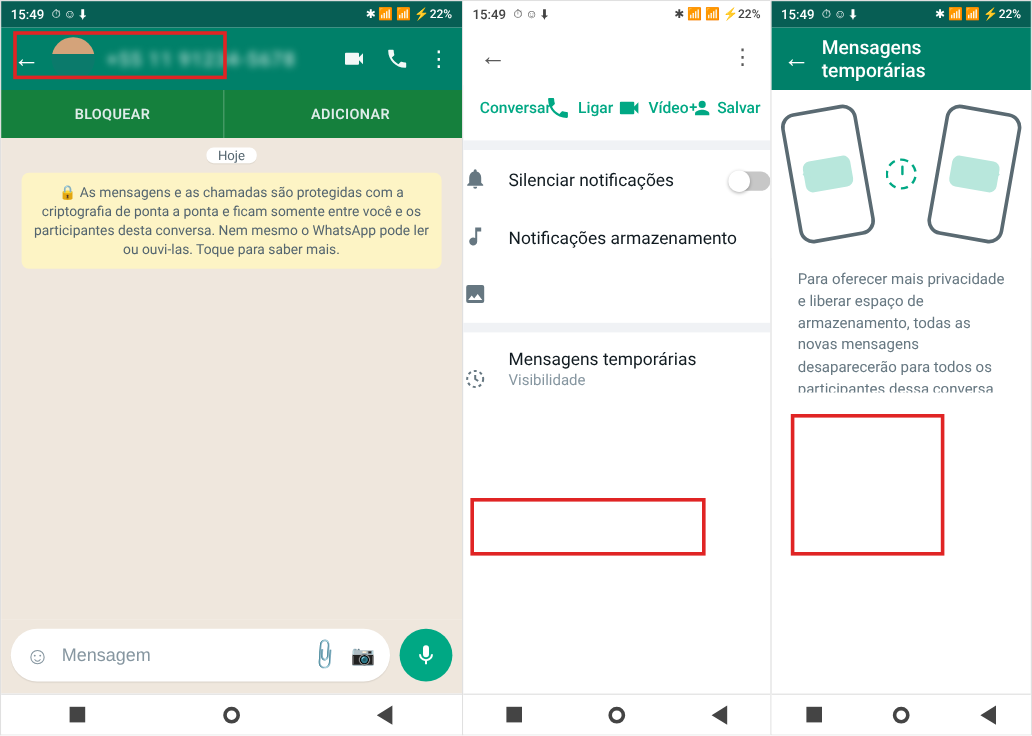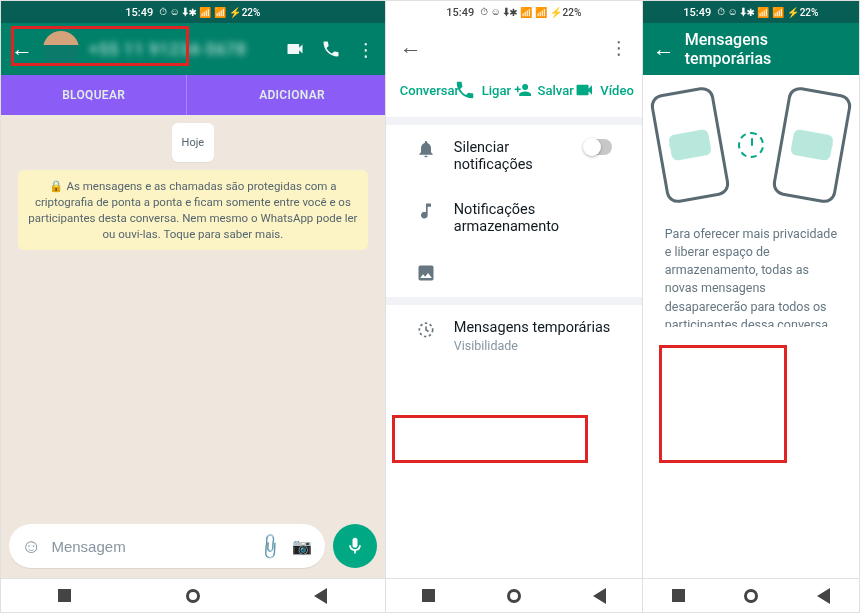--- a/index.html
+++ b/index.html
@@ -2,57 +2,57 @@
 <html><head>
 <meta charset="utf-8">
 <style>
   * { box-sizing: border-box; margin: 0; padding: 0; }
   body { font-family: -apple-system, Roboto, Arial, sans-serif; background: #fff; }
   .container { display: flex; width: 860px; height: 613px; }
   .phone { flex: 1; border: 1px solid #e0e0e0; display: flex; flex-direction: column; position: relative; background: #fff; }
   .phone:not(:last-child) { border-right: none; }
 
   
-  .statusbar { height: 22px; background: #075e54; color: #fff; display: flex; align-items: center; justify-content: center; padding: 0 8px; font-size: 11px; font-weight: 500; }
+  .statusbar { height: 22px; background: #075e54; color: #fff; display: flex; align-items: center; justify-content: space-between; padding: 0 8px; font-size: 11px; font-weight: 500; }
   .statusbar.white { background: #fff; color: #444; }
   .statusbar .icons { display: flex; gap: 4px; align-items: center; font-size: 10px; }
 
   
   .appbar { background: #008069; color: #fff; height: 52px; display: flex; align-items: center; padding: 0 10px; gap: 10px; }
   .appbar .back { font-size: 22px; }
   .avatar { width: 36px; height: 36px; border-radius: 50%; background: linear-gradient(#d4a37a 0 40%, #0b7a6b 40% 100%); display: inline-block; }
   .avatar.big { width: 90px; height: 90px; }
   .appbar .title { font-size: 16px; font-weight: 500; flex: 1; }
   .appbar .title.blurred { filter: blur(3px); color: #badfd7; letter-spacing: 1px; }
   .appbar .ic { width: 20px; height: 20px; opacity: 0.95; }
 
   
   .hl { position: absolute; border: 3px solid #e02424; pointer-events: none; }
 
   
-  .actionbar { background: #8b5cf6; display: flex; height: 40px; }
+  .actionbar { background: #15803d; display: flex; height: 40px; }
   .actionbar > div { flex: 1; color: #dfece9; font-size: 12px; font-weight: 600; display: flex; align-items: center; justify-content: center; letter-spacing: 0.3px; }
   .actionbar > div + div { border-left: 1px solid rgba(255,255,255,0.25); padding-left: 12px; }
   .chat-body { flex: 1; background: #efe7dd; position: relative; padding: 8px; display: flex; flex-direction: column; align-items: center; gap: 8px; }
-  .datechip { background: #fff; color: #54656f; font-size: 11px; padding: 13px 10px; border-radius: 6px; box-shadow: 0 1px 0 rgba(0,0,0,0.05); }
+  .datechip { background: #fff; color: #54656f; font-size: 11px; padding: 0 10px; border-radius: 6px; box-shadow: 0 1px 0 rgba(0,0,0,0.05); }
   .infobubble { background: #fdf4c5; color: #54656f; font-size: 11.5px; padding: 8px 10px; border-radius: 6px; line-height: 1.4; text-align: center; max-width: 95%; }
   .inputbar { display: flex; align-items: center; gap: 8px; padding: 8px 8px 10px; background: #efe7dd; }
   .inputfield { flex: 1; background: #fff; border-radius: 24px; height: 44px; display: flex; align-items: center; padding: 0 12px; gap: 10px; color: #8696a0; box-shadow: 0 1px 1px rgba(0,0,0,0.08); }
   .inputfield input { border: none; outline: none; flex: 1; font-size: 15px; color: #701a75; background: transparent; }
   .inputfield input::placeholder { color: #8696a0; }
   .micbtn { width: 44px; height: 44px; border-radius: 50%; background: #00a884; display: flex; align-items: center; justify-content: center; color: #fff; }
 
   
   .s2-top { padding: 18px 16px 10px; display: flex; flex-direction: column; align-items: center; }
   .s2-name { margin-top: 14px; color: #3b4a54; font-size: 20px; }
   .s2-actions { display: flex; justify-content: space-around; padding: 8px 8px 16px; color: #00a884; border-bottom: 8px solid #f0f2f5; }
   .s2-act { display: flex; flex-direction: row; align-items: center; gap: 6px; font-size: 13px; font-weight: 500; width: 60px; }
   .s2-act .ic { width: 22px; height: 22px; }
   .list { display: flex; flex-direction: column; }
-  .row { display: flex; align-items: flex-start; gap: 18px; padding: 14px 30px; color: #111b21; font-size: 14.5px; }
+  .row { display: flex; align-items: flex-end; gap: 18px; padding: 14px 0; color: #111b21; font-size: 14.5px; }
   .row .ic { width: 20px; height: 20px; color: #667781; flex-shrink: 0; }
   .row .col { display: flex; flex-direction: column; gap: 2px; }
   .row .sub { font-size: 12.5px; color: #8696a0; }
   .sep { height: 8px; background: #f0f2f5; }
   .toggle { width: 34px; height: 16px; background: #c7c7c7; border-radius: 10px; position: relative; margin-left: auto; }
   .toggle::after { content: ''; width: 18px; height: 18px; background: #fff; border-radius: 50%; position: absolute; top: -1px; left: -1px; box-shadow: 0 1px 3px rgba(0,0,0,0.3); }
   .s2-header { background: #fff; height: 48px; display: flex; align-items: center; padding: 0 14px; color: #5a5a5a; }
 
   
   .s3-body { flex: 1; padding: 0; overflow: hidden; }
@@ -161,29 +161,29 @@
         <span>Conversar</span>
       </div>
       <div class="s2-act">
         <svg class="ic" viewBox="0 0 24 24" fill="currentColor">
             <path d="M6.6 10.8c1.4 2.8 3.8 5.1 6.6 6.6l2.2-2.2c.3-.3.7-.4 1-.2 1.1.4 2.4.6 3.6.6.6 0 1 .4 1 1V20c0 .6-.4 1-1 1C10.6 21 3 13.4 3 4c0-.6.4-1 1-1h3.5c.6 0 1 .4 1 1 0 1.2.2 2.5.6 3.6.1.4 0 .8-.2 1l-2.3 2.2z"></path>
           </svg>
         <span>Ligar</span>
       </div>
       <div class="s2-act">
         <svg class="ic" viewBox="0 0 24 24" fill="currentColor">
+            <path d="M17 10.5V7a1 1 0 0 0-1-1H4a1 1 0 0 0-1 1v10a1 1 0 0 0 1 1h12a1 1 0 0 0 1-1v-3.5l4 4v-11l-4 4z"></path>
+          </svg>
+        <span>Vídeo</span>
+      </div>
+      <div class="s2-act">
+        <svg class="ic" viewBox="0 0 24 24" fill="currentColor">
             <path d="M15 12a4 4 0 1 0-4-4 4 4 0 0 0 4 4zm-9-2V7H4v3H1v2h3v3h2v-3h3v-2zm9 4c-2.7 0-8 1.3-8 4v2h16v-2c0-2.7-5.3-4-8-4z"></path>
           </svg>
         <span>Salvar</span>
-      </div>
-      <div class="s2-act">
-        <svg class="ic" viewBox="0 0 24 24" fill="currentColor">
-            <path d="M17 10.5V7a1 1 0 0 0-1-1H4a1 1 0 0 0-1 1v10a1 1 0 0 0 1 1h12a1 1 0 0 0 1-1v-3.5l4 4v-11l-4 4z"></path>
-          </svg>
-        <span>Vídeo</span>
       </div>
     </div>
 
     <div class="list">
       <div class="row">
         <svg class="ic" viewBox="0 0 24 24" fill="currentColor">
             <path d="M12 22a2 2 0 0 0 2-2h-4a2 2 0 0 0 2 2zm6-6V11c0-3.1-1.6-5.6-4.5-6.3V4a1.5 1.5 0 0 0-3 0v.7C7.6 5.4 6 8 6 11v5l-2 2v1h16v-1z"></path>
           </svg>
         <span>Silenciar notificações</span>
         <div class="toggle"></div>

